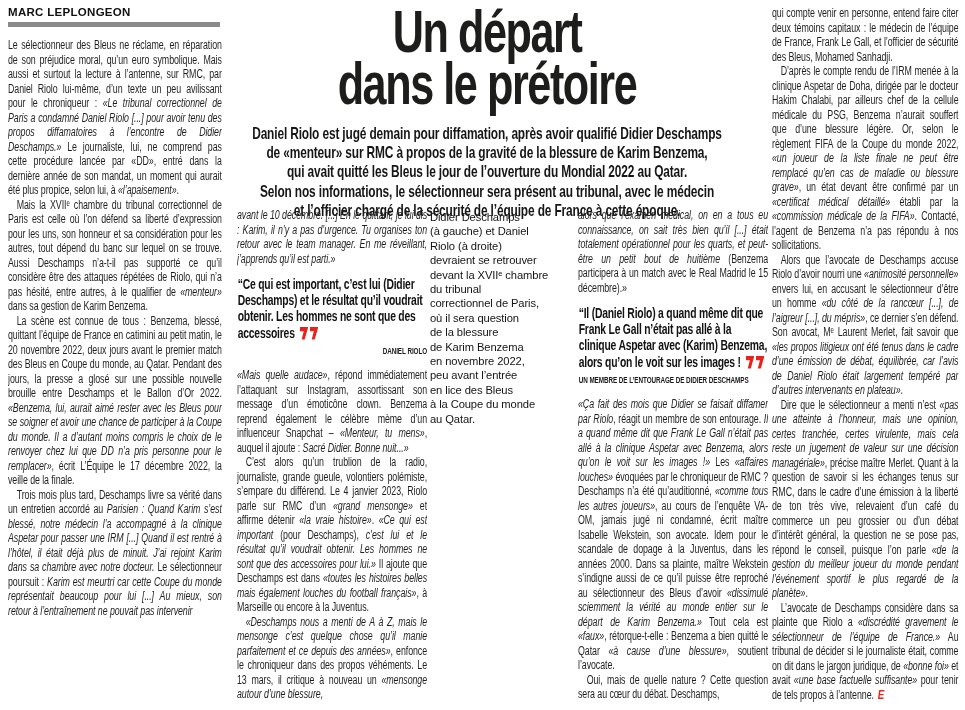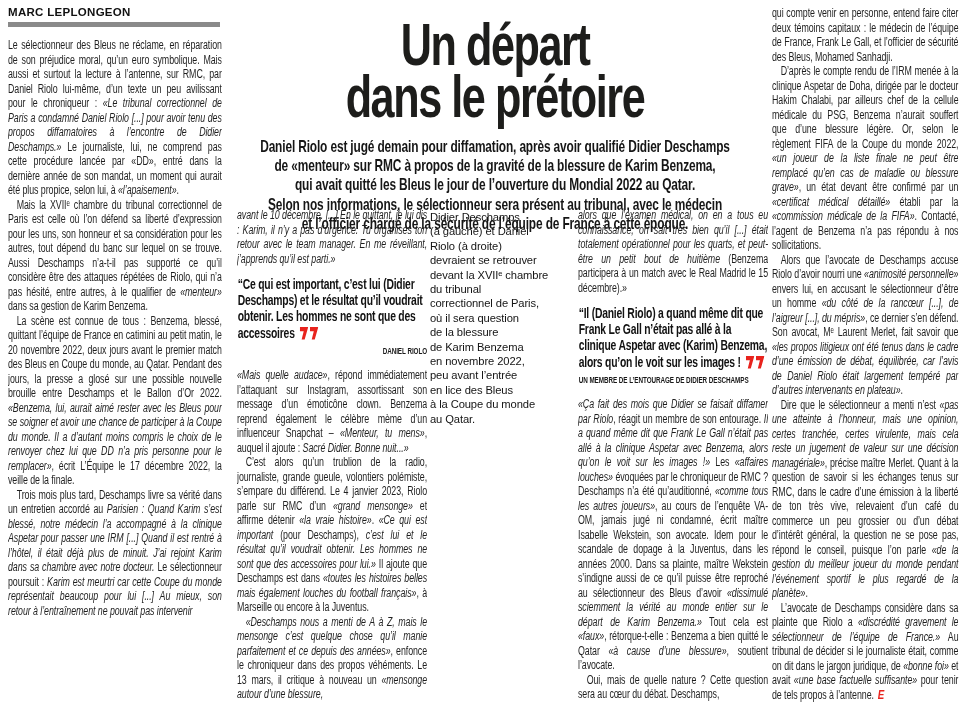--- a/index.html
+++ b/index.html
@@ -6,21 +6,21 @@
   html,body { margin:0; padding:0; background:#ffffff; }
   .page { position:relative; width:965px; height:710px; background:#fff; overflow:hidden;
           font-family:"Liberation Sans", sans-serif; color:var(--ink); }
 
   
   .byline-wrap { position:absolute; left:8px; top:6px; width:212px; }
   .byline { font-weight:bold; font-size:11.5px; letter-spacing:.3px; color:#111; }
   .byline-rule { margin-top:4px; height:5px; background:var(--rule); }
 
   
-  .head-block { position:absolute; left:230px; top:0; width:530px; text-align:center;margin-top:13px; }
+  .head-block { position:absolute; left:222px; top:0; width:530px; text-align:center; }
   .headline { margin:6px 0 0; font-weight:bold; color:#1d1d1b; font-size:60px; line-height:52px;
               letter-spacing:-2px; width:760px; margin-left:-115px;
               transform:scaleX(.72); transform-origin:center top; white-space:pre; }
   .standfirst { margin:14px 0 0; margin-left:-115px; width:760px; font-weight:bold; color:#161616;
                 font-size:17px; line-height:19.2px; letter-spacing:-.2px; white-space:pre-line;
                 transform:scaleX(.70); transform-origin:center top; }
 
   
   .col { position:absolute; text-align:justify; font-size:12.3px; line-height:14.5px;
          letter-spacing:-.1px; color:var(--ink); transform:scaleX(.72); transform-origin:left top;

